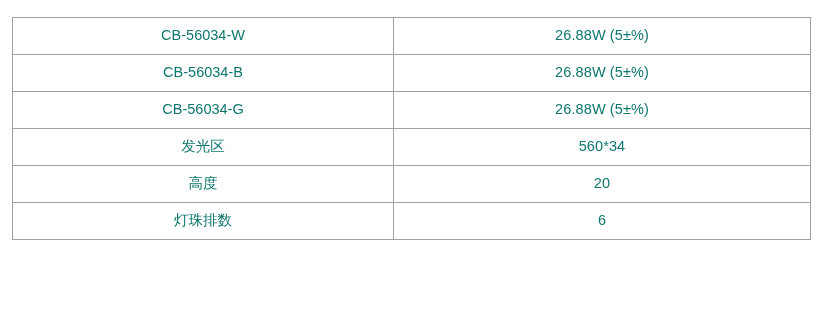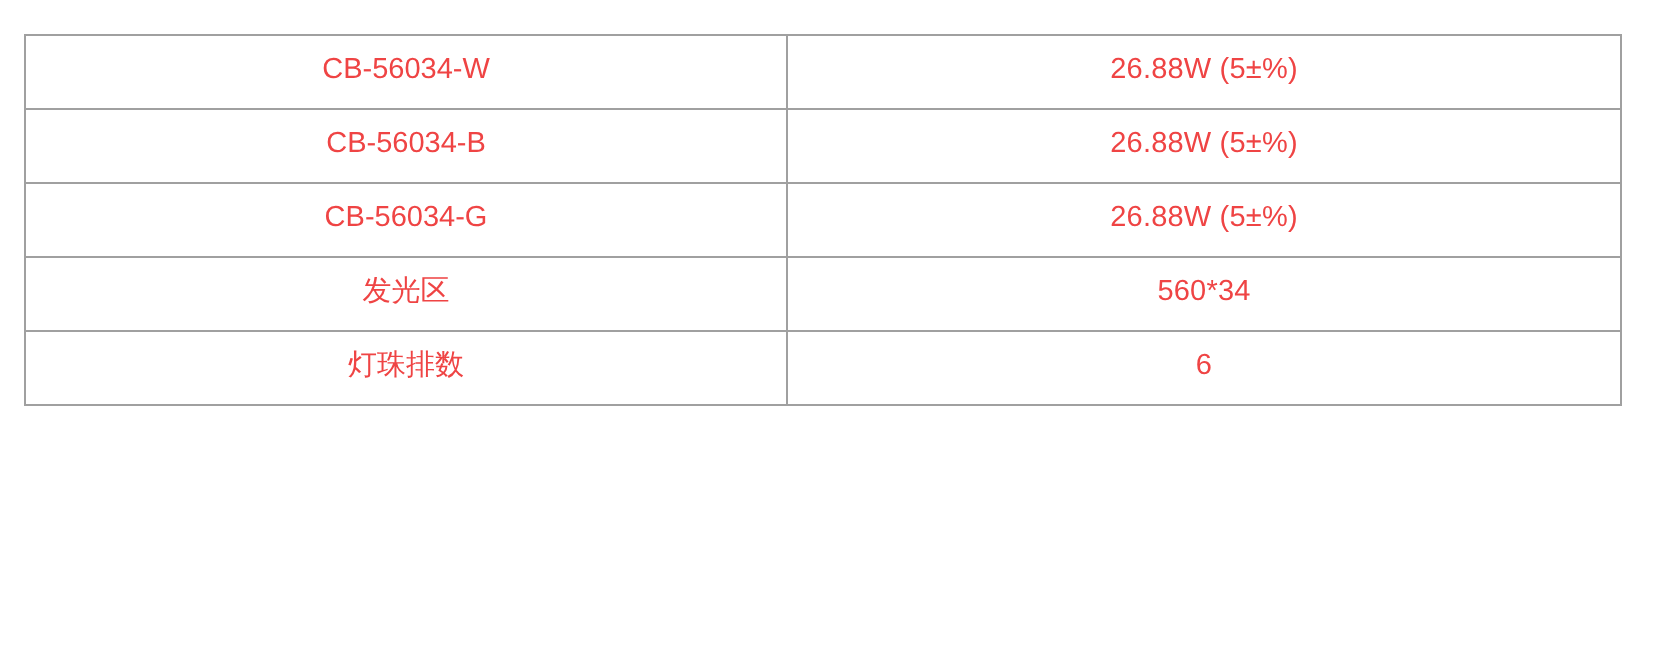--- a/index.html
+++ b/index.html
@@ -30,21 +30,21 @@
 
   table.spec-table col.col-param { width: 381px; }
   table.spec-table col.col-value { width: 417px; }
 
   table.spec-table td {
     border: 1px solid #a0a0a0;
     height: 36px;
     padding: 0 1px;
     text-align: center;
     vertical-align: middle;
-    color: #ef4444;
+    color: #0f766e;
     font-size: 14.5px;
     line-height: 1.2;
     font-weight: 400;
     white-space: nowrap;
   }
 
   table.spec-table td.cell-value {
     letter-spacing: 0.1px;
   }
 </style>
@@ -68,18 +68,22 @@
       </tr>
       <tr>
         <td class="cell-param">CB-56034-G</td>
         <td class="cell-value">26.88W (5±%)</td>
       </tr>
       <tr>
         <td class="cell-param">发光区</td>
         <td class="cell-value">560*34</td>
       </tr>
       <tr>
+        <td class="cell-param">高度</td>
+        <td class="cell-value">20</td>
+      </tr>
+      <tr>
         <td class="cell-param">灯珠排数</td>
         <td class="cell-value">6</td>
       </tr>
     </tbody>
   </table>
 </div>
 
 </body></html>

